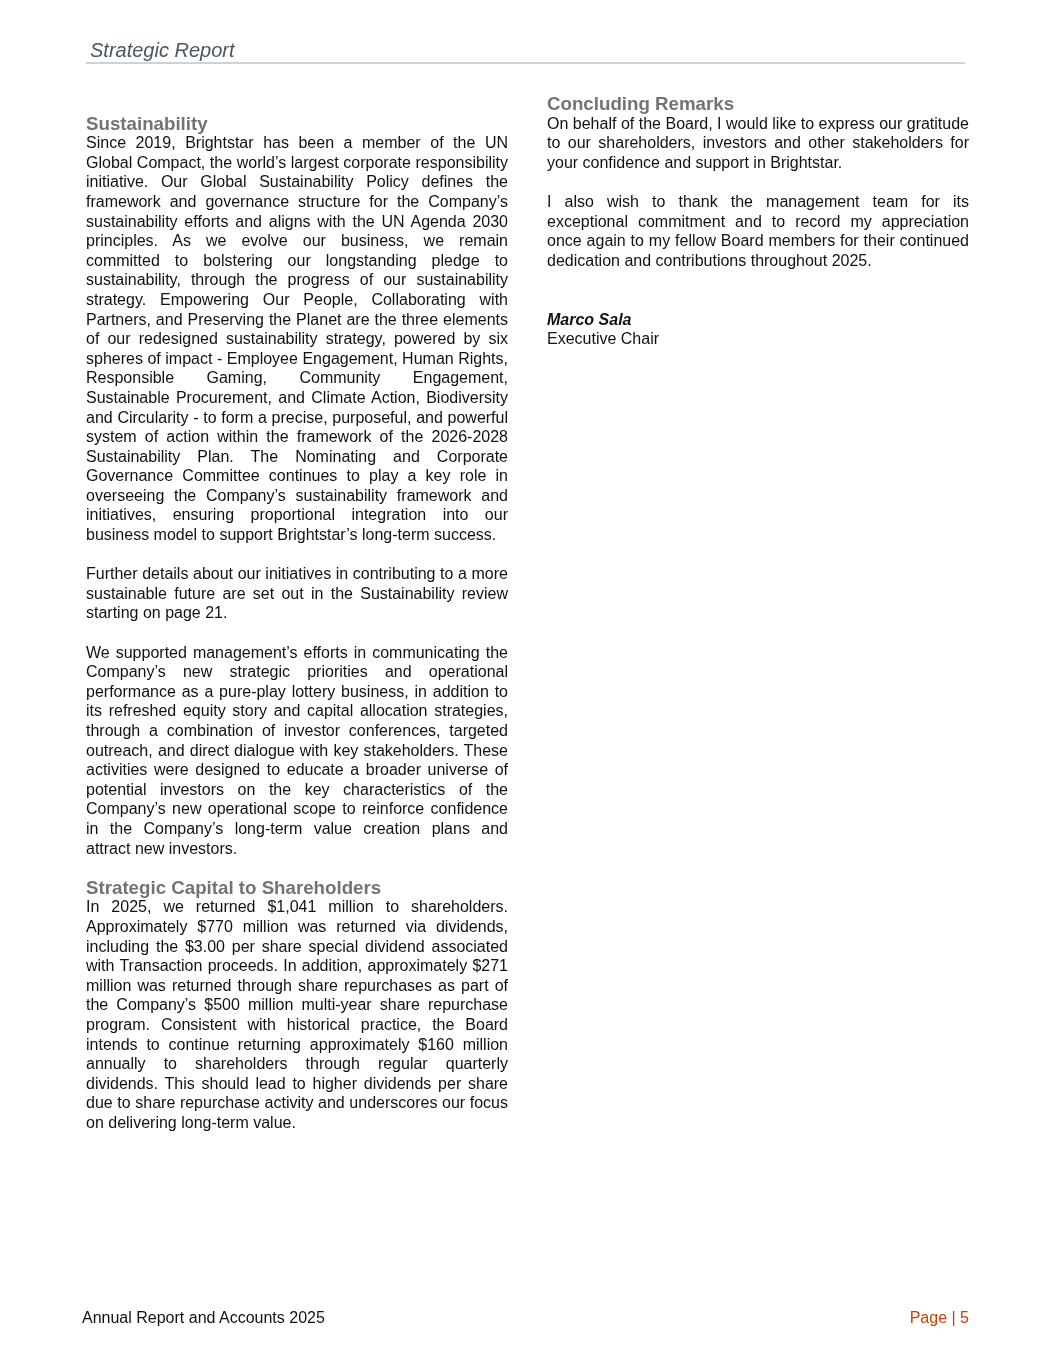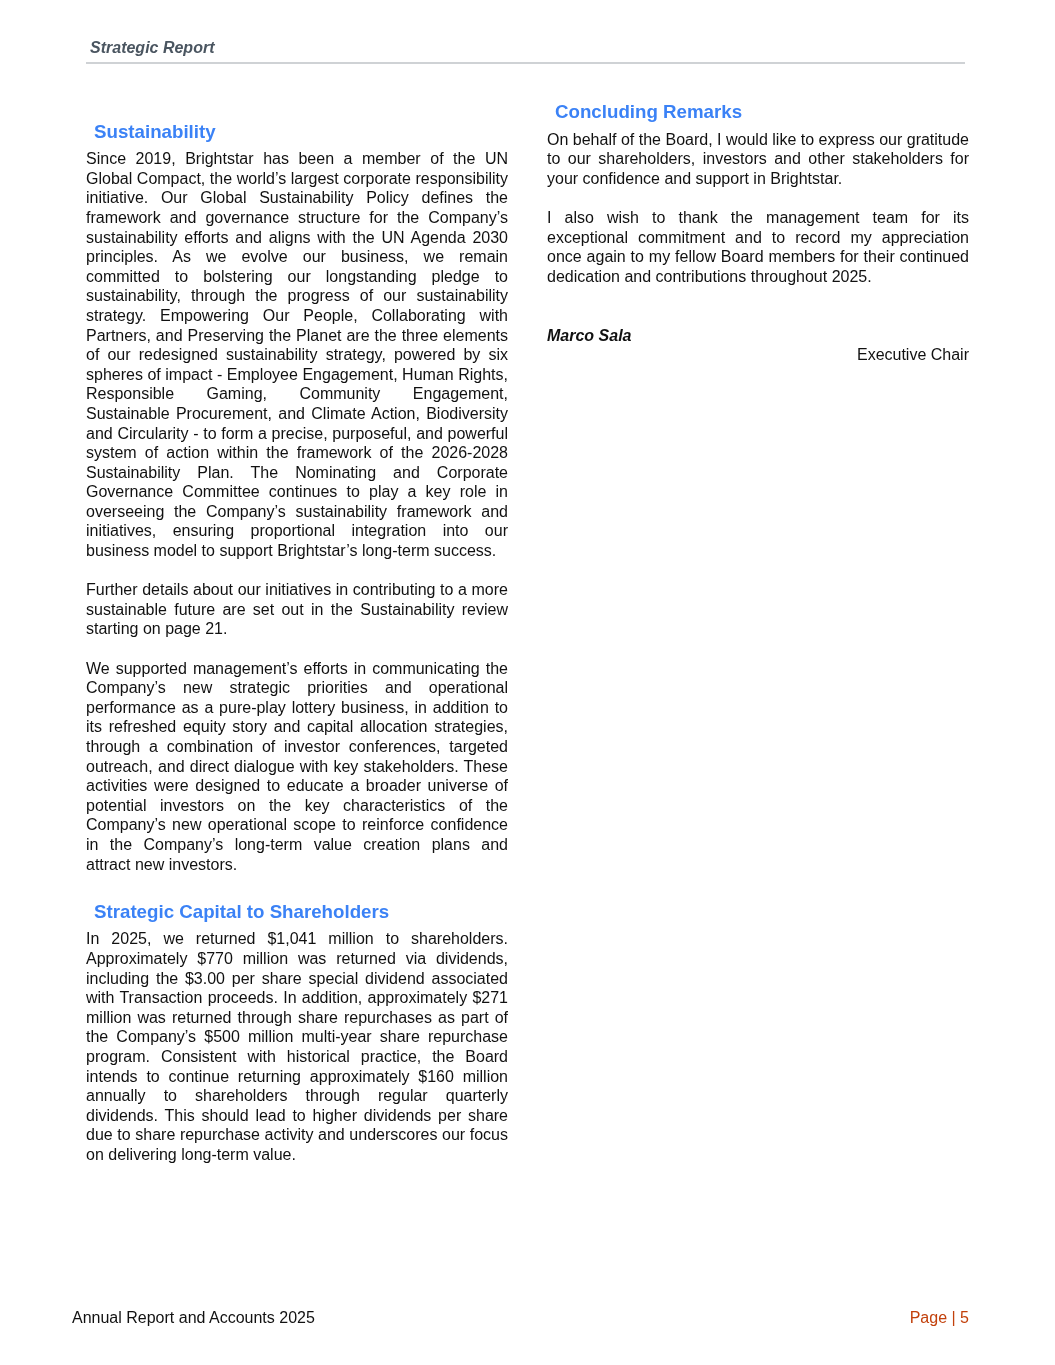--- a/index.html
+++ b/index.html
@@ -2,39 +2,39 @@
 <html><head>
   <meta charset="utf-8">
   <style>
     html, body { margin: 0; padding: 0; background: #ffffff; }
     body {
       width: 1055px; height: 1365px; position: relative; overflow: hidden;
       font-family: "Liberation Sans", sans-serif; color: #111111;
     }
     .header-title {
       position: absolute; left: 90px; top: 39px;
-      font-size: 16px; font-weight: bold; font-style: italic; color: #4a5560;
+      font-size: 20px; font-weight: normal; font-style: italic; color: #4a5560;
     }
     .header-rule {
       position: absolute; left: 86px; top: 62px; width: 879px; height: 0;
       border-top: 2px solid #cfd2d5;
     }
     .col {
       position: absolute; top: 94px; width: 422px;
       font-size: 16px; line-height: 19.6px;
     }
     .col-left { left: 86px; }
     .col-right { left: 547px; }
     .para { margin: 0; text-align: justify; }
     .gap { height: 19.6px; }
-    .heading { margin: 8px; color: #3b82f6; font-weight: bold; }
+    .heading { margin: 0; color: #737373; font-weight: bold; }
     .sig-name { margin: 0; font-weight: bold; font-style: italic; }
-    .sig-title { margin: 0; text-align: right; }
+    .sig-title { margin: 0; }
     .footer-left {
-      position: absolute; left: 72px; top: 1309px; font-size: 16px; color: #111;
+      position: absolute; left: 82px; top: 1309px; font-size: 16px; color: #111;
     }
     .footer-right {
       position: absolute; right: 86px; top: 1309px; font-size: 16px; color: #c2410c;
     }
   </style>
 </head>
 <body>
 
 <div class="header-title">Strategic Report</div>
 <div class="header-rule"></div>

